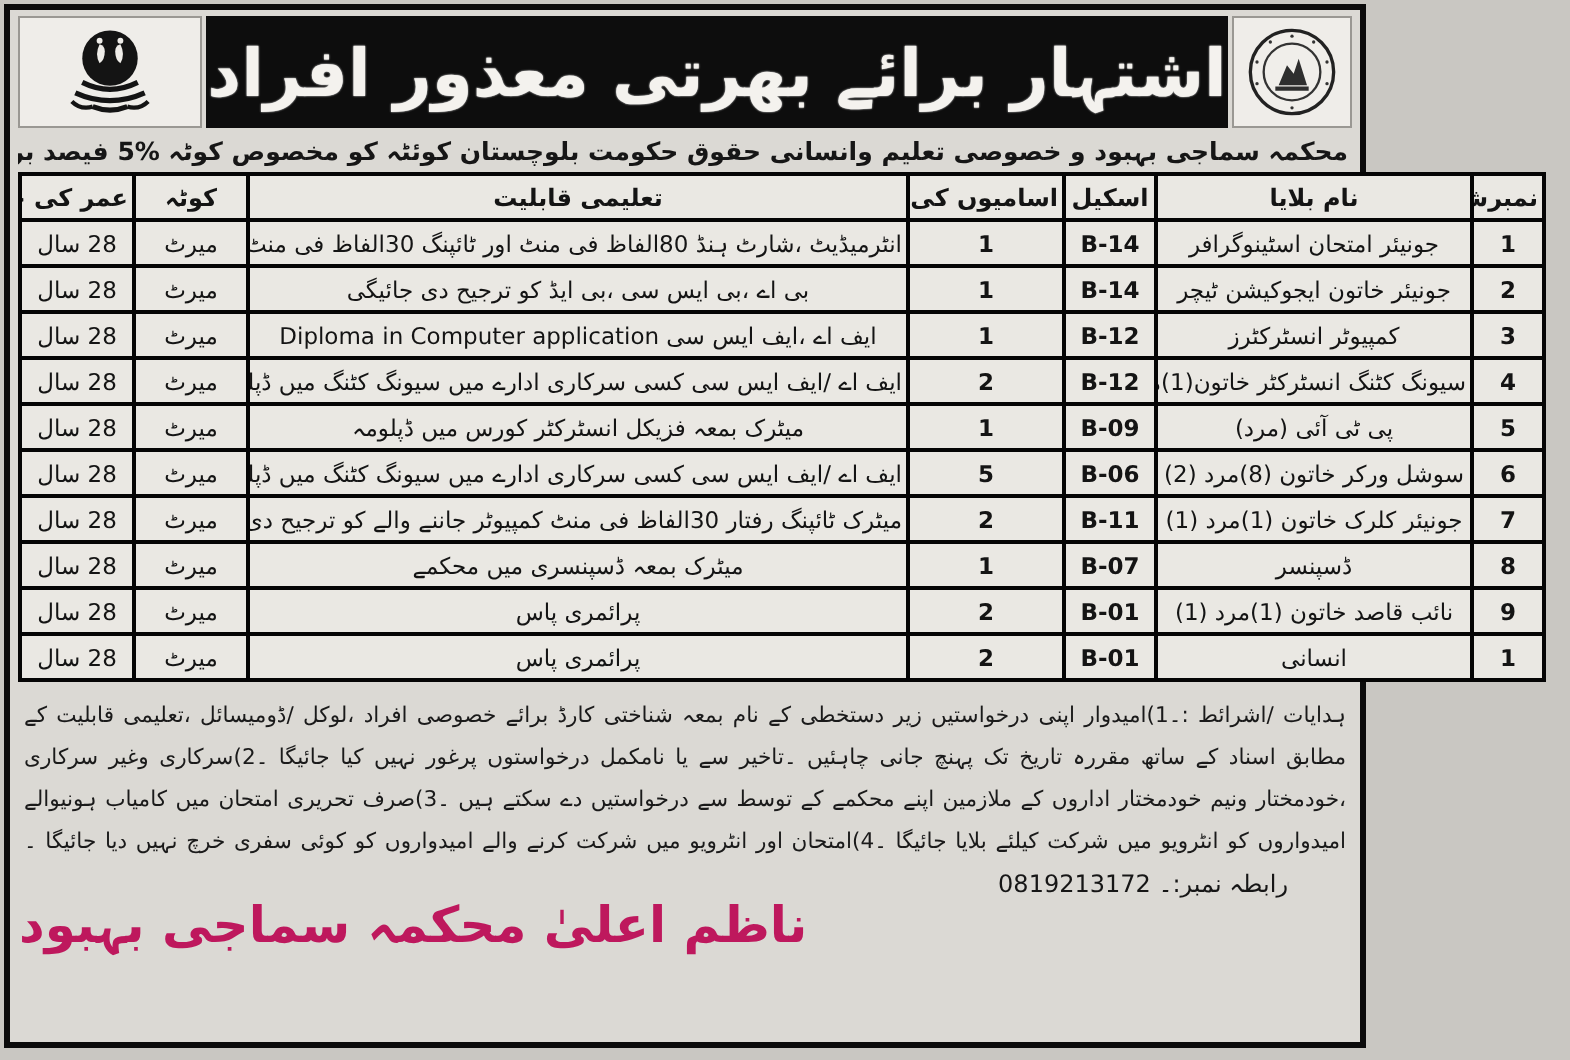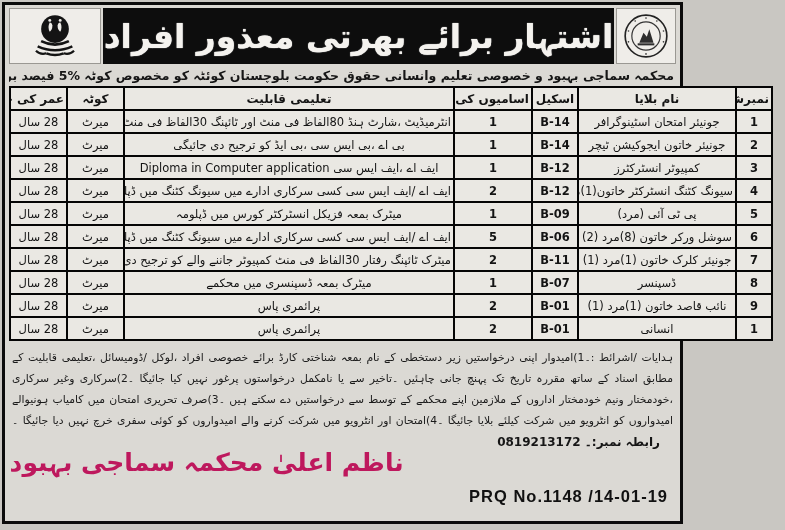--- a/index.html
+++ b/index.html
@@ -28,21 +28,21 @@
   td.scale{font-weight:bold;font-size:12px;}
   td.qual{font-size:11px;}
   th.count-h{font-size:10.5px;}
   col.c-serial{width:36px;} col.c-post{width:158px;} col.c-scale{width:46px;}
   col.c-count{width:78px;} col.c-qual{width:330px;} col.c-quota{width:57px;} col.c-age{width:57px;}
   
   .instructions{direction:rtl;text-align:justify;font-size:10.8px;line-height:21px;color:#1a1a1a;
                 padding:6px 3px 0 3px;height:88px;overflow:hidden;}
   
   .footer{position:relative;height:86px;}
-  .contact{position:absolute;top:0;right:16px;direction:rtl;font-size:12px;font-weight:bold;color:#161616;}
+  .contact{position:absolute;top:0;right:32px;direction:rtl;font-size:12px;font-weight:normal;color:#161616;}
   .contact .num{letter-spacing:.5px;}
   .signature{position:absolute;right:204px;top:13px;width:555px;direction:rtl;color:#be185d;}
   .sig1{font-size:25px;font-weight:bold;text-align:center;white-space:nowrap;}
   .sig2{font-size:25px;font-weight:bold;text-align:right;white-space:nowrap;margin-top:2px;}
   .prq{position:absolute;right:8px;top:52px;font-size:16.5px;font-weight:bold;color:#111;
        font-family:"Liberation Sans","DejaVu Sans",sans-serif;letter-spacing:1px;white-space:nowrap;}
 </style>
 </head>
 <body>
 
@@ -202,17 +202,16 @@
     <div class="instructions">ہدایات /اشرائط :۔1)امیدوار اپنی درخواستیں زیر دستخطی کے نام بمعہ شناختی کارڈ برائے خصوصی افراد ،لوکل /ڈومیسائل ،تعلیمی قابلیت کے مطابق اسناد کے ساتھ مقررہ تاریخ تک پہنچ جانی چاہئیں ۔تاخیر سے یا نامکمل درخواستوں پرغور نہیں کیا جائیگا ۔2)سرکاری وغیر سرکاری ،خودمختار ونیم خودمختار اداروں کے ملازمین اپنے محکمے کے توسط سے درخواستیں دے سکتے ہیں ۔3)صرف تحریری امتحان میں کامیاب ہونیوالے امیدواروں کو انٹرویو میں شرکت کیلئے بلایا جائیگا ۔4)امتحان اور انٹرویو میں شرکت کرنے والے امیدواروں کو کوئی سفری خرچ نہیں دیا جائیگا ۔5)عمر کی حد میں رعایت حکومتی قوانین کے مطابق دی جائیگی ۔6)منتخب امیدوار کا طبی معائنہ کیا جائیگا اور انکی تعیناتی میڈیکل فٹنس کی بنیاد پر کی جائیگی ۔7)امیدوار محکمہ ہذا کی جانب سے جاری کردہ معذوری سرٹیفکیٹ درخواست کے ہمراہ منسلک کرے ۔8)محکمہ مشتہر کردہ آسامیوں کی تعداد میں کمی بیشی یا منسوخ کرنے کا مکمل اختیار رکھتی ہے ۔</div>
 
     <div class="footer">
       <div class="contact">
         <span>رابطہ نمبر:۔</span>
         <span class="num">0819213172</span>
       </div>
       <div class="signature">
         <div class="sig1">ناظم اعلیٰ محکمہ سماجی بہبود و</div>
       </div>
-      <div class="prq">PRQ  No.1148  /14-01-19</div>
     </div>
 
   </div>
 </div>
 
 </body></html>

